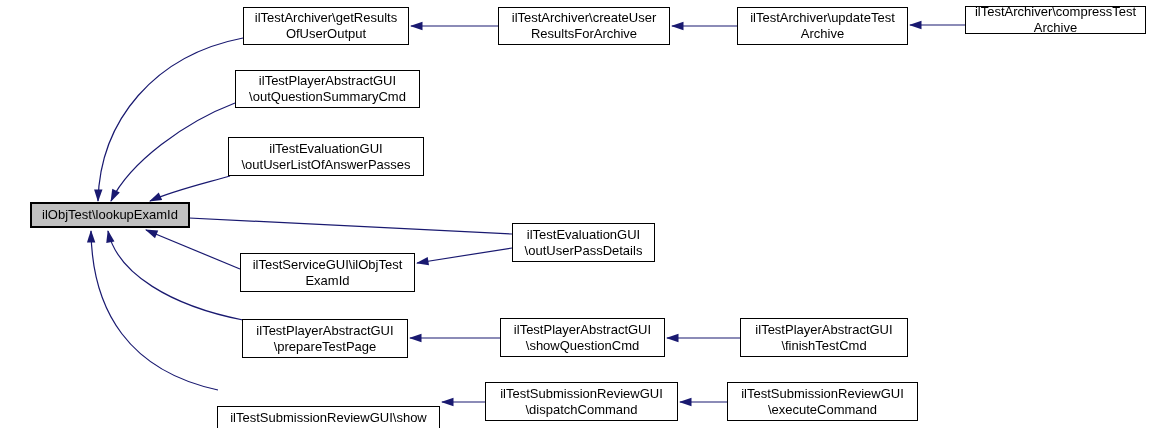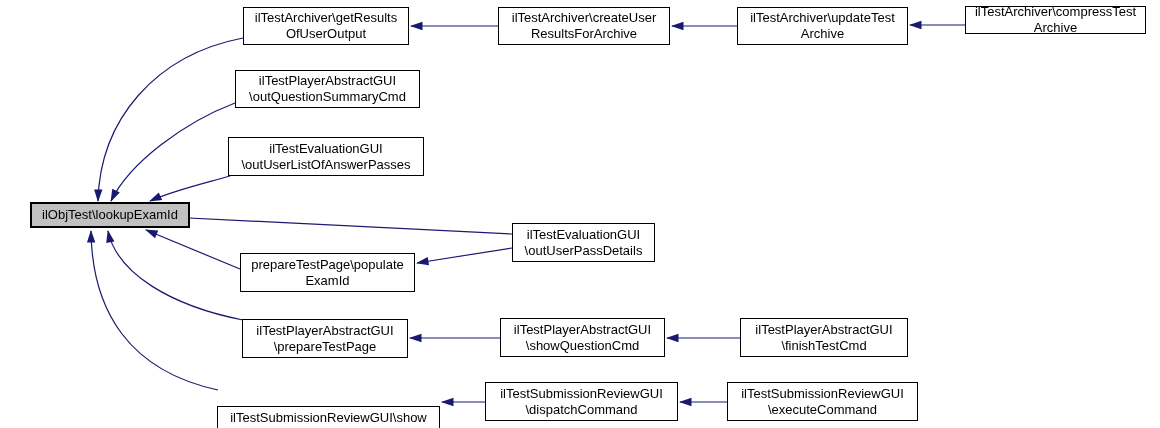--- a/index.html
+++ b/index.html
@@ -131,21 +131,21 @@
     <span>ilTestEvaluationGUI</span>
     <span>\outUserListOfAnswerPasses</span>
   </div>
 
   <div class="node" id="n-outUserPass">
     <span>ilTestEvaluationGUI</span>
     <span>\outUserPassDetails</span>
   </div>
 
   <div class="node" id="n-populate">
-    <span>prepareTestPage\populate</span>
+    <span>ilTestServiceGUI\ilObjTest</span>
     <span>ExamId</span>
   </div>
 
   <div class="node" id="n-prepare">
     <span>ilTestPlayerAbstractGUI</span>
     <span>\prepareTestPage</span>
   </div>
 
   <div class="node" id="n-showQuestion">
     <span>ilTestPlayerAbstractGUI</span>

